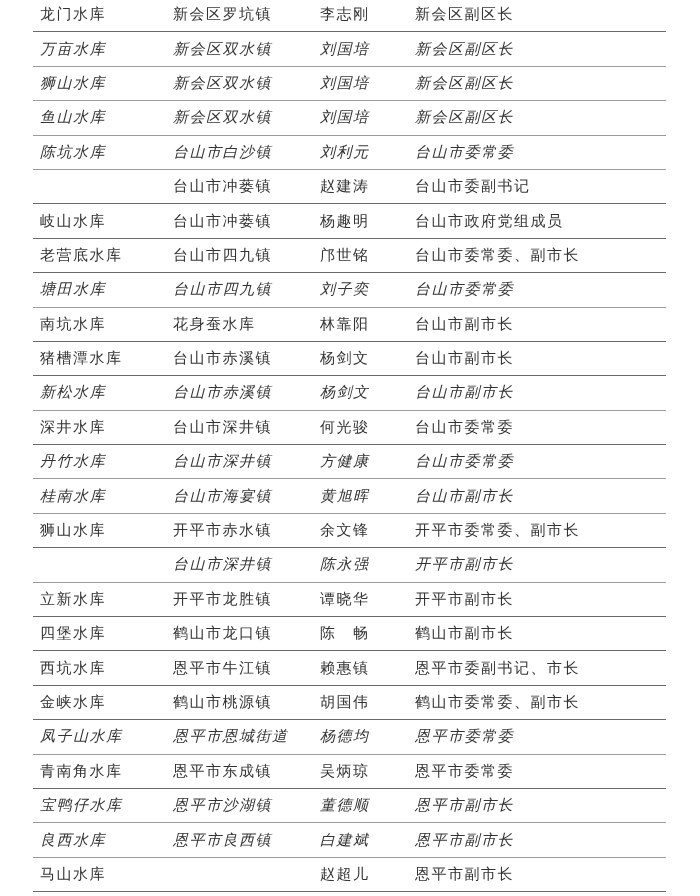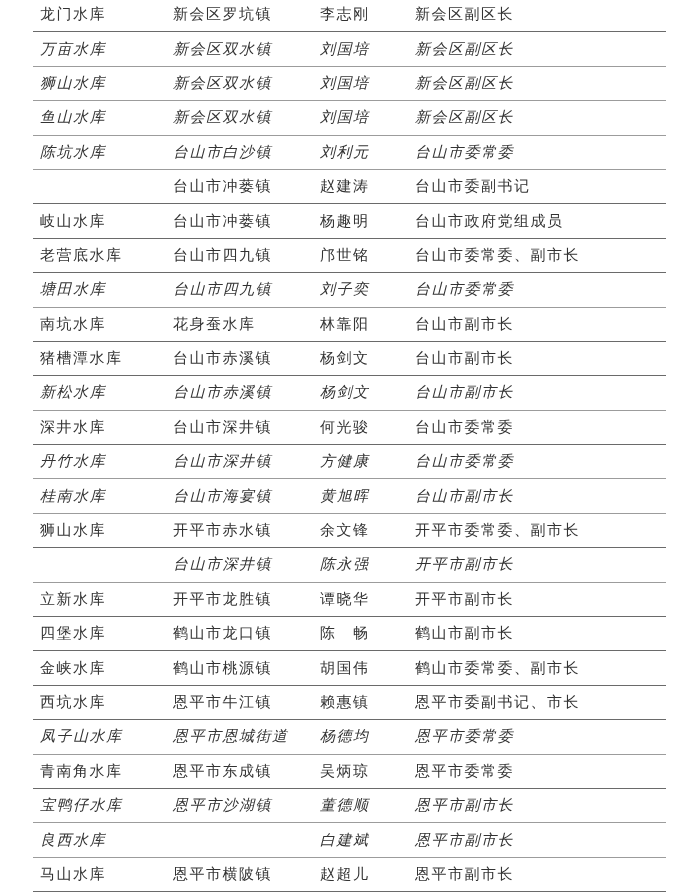--- a/index.html
+++ b/index.html
@@ -125,30 +125,30 @@
       <span class="cell c3">谭晓华</span>
       <span class="cell c4">开平市副市长</span>
     </div>
     <div class="row">
       <span class="cell c1">四堡水库</span>
       <span class="cell c2">鹤山市龙口镇</span>
       <span class="cell c3">陈　畅</span>
       <span class="cell c4">鹤山市副市长</span>
     </div>
     <div class="row">
+      <span class="cell c1">西坑水库</span>
+      <span class="cell c2">恩平市牛江镇</span>
+      <span class="cell c3">赖惠镇</span>
+      <span class="cell c4">恩平市委副书记、市长</span>
+    </div>
+    <div class="row">
       <span class="cell c1">金峡水库</span>
       <span class="cell c2">鹤山市桃源镇</span>
       <span class="cell c3">胡国伟</span>
       <span class="cell c4">鹤山市委常委、副市长</span>
-    </div>
-    <div class="row">
-      <span class="cell c1">西坑水库</span>
-      <span class="cell c2">恩平市牛江镇</span>
-      <span class="cell c3">赖惠镇</span>
-      <span class="cell c4">恩平市委副书记、市长</span>
     </div>
     <div class="row light">
       <span class="cell c1">凤子山水库</span>
       <span class="cell c2">恩平市恩城街道</span>
       <span class="cell c3">杨德均</span>
       <span class="cell c4">恩平市委常委</span>
     </div>
     <div class="row">
       <span class="cell c1">青南角水库</span>
       <span class="cell c2">恩平市东成镇</span>
@@ -156,22 +156,22 @@
       <span class="cell c4">恩平市委常委</span>
     </div>
     <div class="row light">
       <span class="cell c1">宝鸭仔水库</span>
       <span class="cell c2">恩平市沙湖镇</span>
       <span class="cell c3">董德顺</span>
       <span class="cell c4">恩平市副市长</span>
     </div>
     <div class="row light">
       <span class="cell c1">良西水库</span>
+      <span class="cell c2">恩平市良西镇</span>
       <span class="cell c3">白建斌</span>
       <span class="cell c4">恩平市副市长</span>
     </div>
     <div class="row">
       <span class="cell c1">马山水库</span>
-      <span class="cell c2">恩平市横陂镇</span>
       <span class="cell c3">赵超儿</span>
       <span class="cell c4">恩平市副市长</span>
     </div>
   </div>
 
 </body></html>

